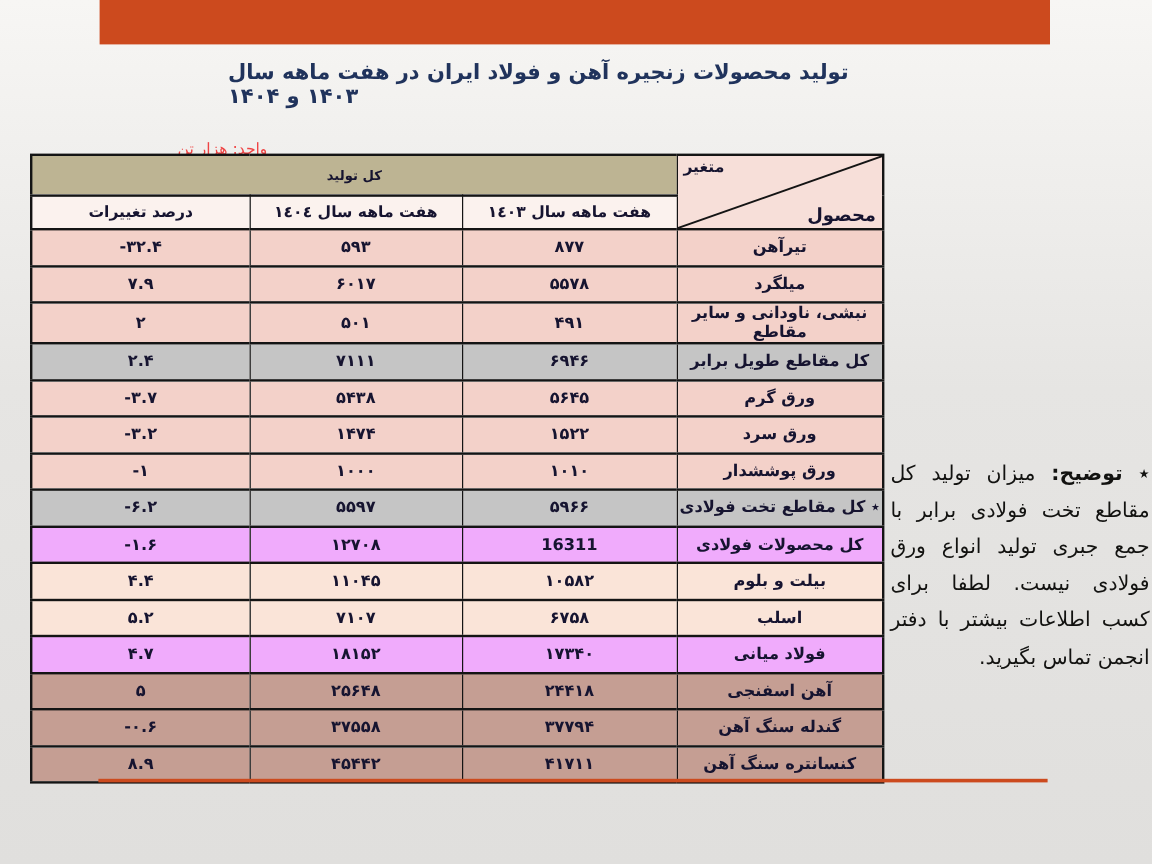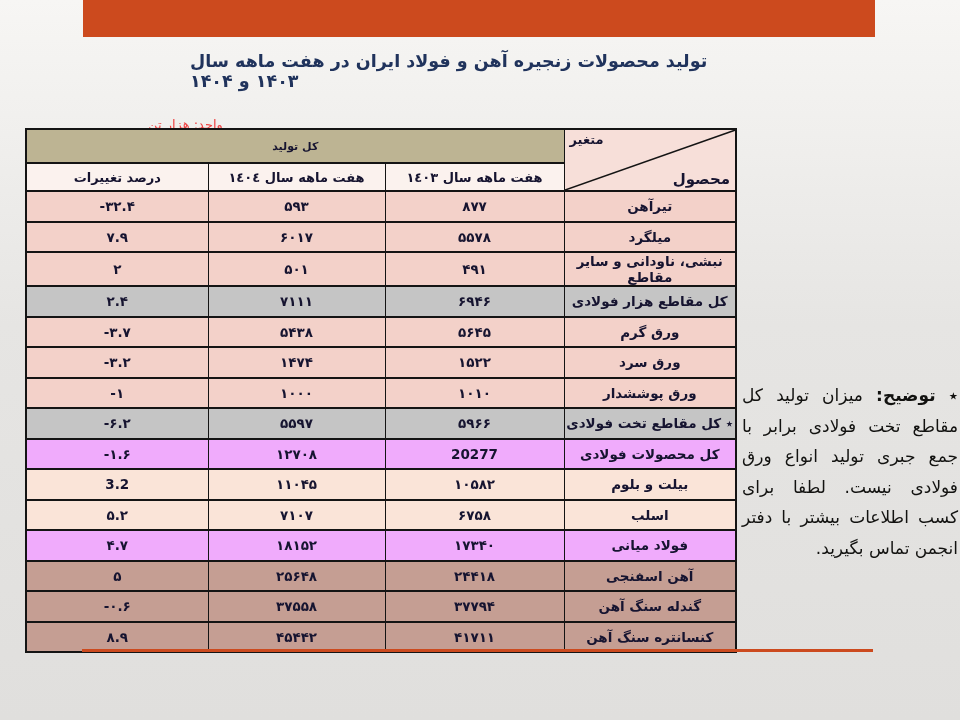--- a/index.html
+++ b/index.html
@@ -108,21 +108,21 @@
           <td class="num">۶۰۱۷</td>
           <td class="num">۷.۹</td>
         </tr>
         <tr class="data-row row-pink">
           <td class="product">نبشی، ناودانی و سایر مقاطع</td>
           <td class="num">۴۹۱</td>
           <td class="num">۵۰۱</td>
           <td class="num">۲</td>
         </tr>
         <tr class="data-row row-gray">
-          <td class="product">کل مقاطع هزار فولادی</td>
+          <td class="product">کل مقاطع طویل برابر</td>
           <td class="num">۶۹۴۶</td>
           <td class="num">۷۱۱۱</td>
           <td class="num">۲.۴</td>
         </tr>
         <tr class="data-row row-pink">
           <td class="product">ورق گرم</td>
           <td class="num">۵۶۴۵</td>
           <td class="num">۵۴۳۸</td>
           <td class="num">-۳.۷</td>
         </tr>
@@ -139,29 +139,29 @@
           <td class="num">-۱</td>
         </tr>
         <tr class="data-row row-gray">
           <td class="product">٭ کل مقاطع تخت فولادی</td>
           <td class="num">۵۹۶۶</td>
           <td class="num">۵۵۹۷</td>
           <td class="num">-۶.۲</td>
         </tr>
         <tr class="data-row row-orange">
           <td class="product maroon">کل محصولات فولادی</td>
-          <td class="num">20277</td>
+          <td class="num">16311</td>
           <td class="num">۱۲۷۰۸</td>
           <td class="num">-۱.۶</td>
         </tr>
         <tr class="data-row row-cream">
           <td class="product">بیلت و بلوم</td>
           <td class="num">۱۰۵۸۲</td>
           <td class="num">۱۱۰۴۵</td>
-          <td class="num">3.2</td>
+          <td class="num">۴.۴</td>
         </tr>
         <tr class="data-row row-cream">
           <td class="product">اسلب</td>
           <td class="num">۶۷۵۸</td>
           <td class="num">۷۱۰۷</td>
           <td class="num">۵.۲</td>
         </tr>
         <tr class="data-row row-orange">
           <td class="product">فولاد میانی</td>
           <td class="num">۱۷۳۴۰</td>

